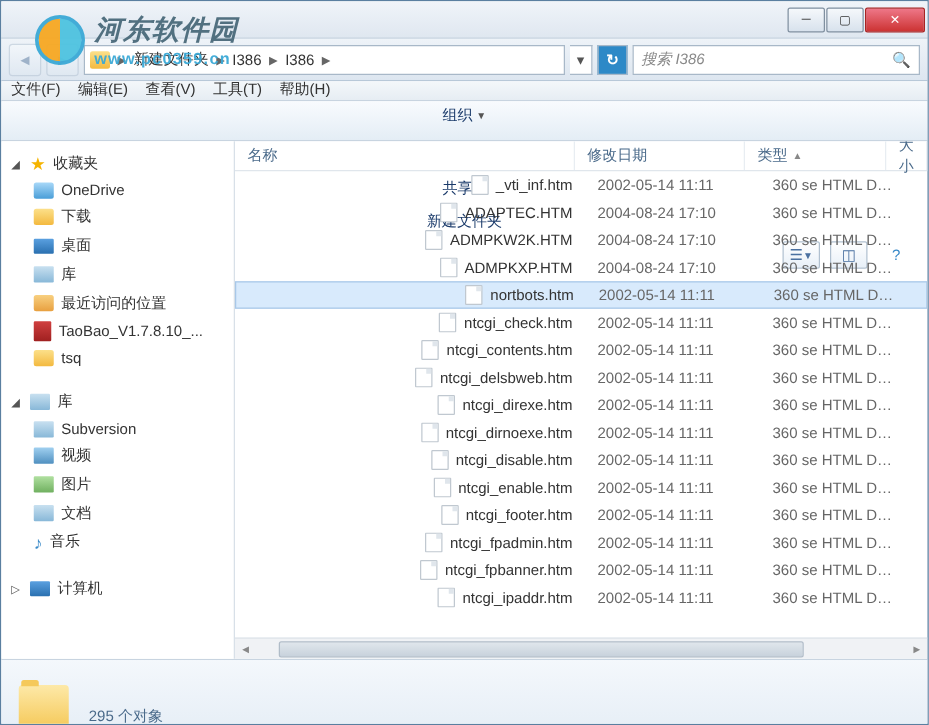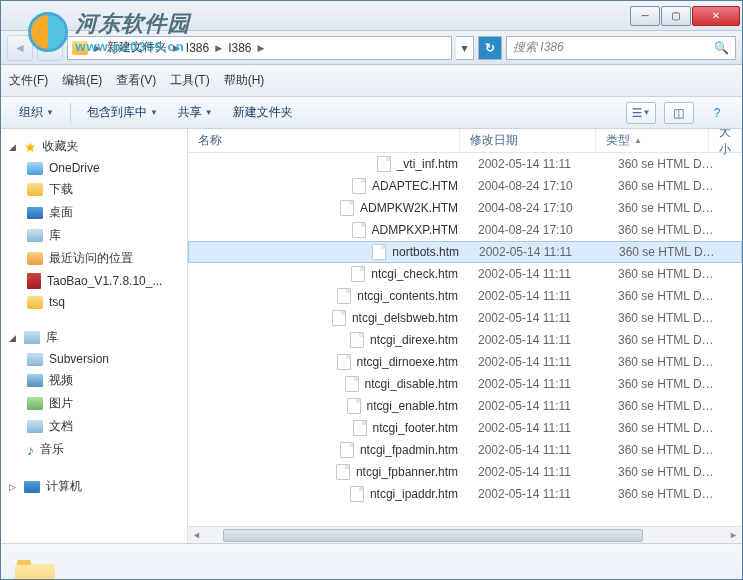--- a/index.html
+++ b/index.html
@@ -24,25 +24,25 @@
 .crumbs { flex: 1; height: 24px; background: #fff; border: 1px solid #a8b8c8; display: flex; align-items: center; padding: 0 4px; }
 .crumb { padding: 0 4px; color: #333; }
 .crumb-sep { color: #666; font-size: 9px; padding: 0 2px; }
 .folder-ico { width: 16px; height: 14px; background: linear-gradient(#fce08a,#f3b93f); border-radius: 2px; margin-right: 4px; }
 .addrdrop { width: 18px; height: 24px; border: 1px solid #a8b8c8; border-left: none; background: #fff; color: #555; display: flex; align-items: center; justify-content: center; }
 .refresh { width: 24px; height: 24px; border: 1px solid #a8b8c8; background: #2d89c7; color: #fff; display: flex; align-items: center; justify-content: center; font-weight: bold; }
 .search { flex: 0 0 230px; height: 24px; background: #fff; border: 1px solid #a8b8c8; display: flex; align-items: center; padding: 0 6px; color: #888; font-style: italic; }
 .search .sicon { margin-left: auto; color: #4a80b8; font-style: normal; }
 
 
-.menubar { height: 32px; background: linear-gradient(#f4f7fa,#e6edf3); display: flex; align-items: center; padding: 0 8px; gap: 14px; border-bottom: 1px solid #c8d4e0; }
+.menubar { height: 16px; background: linear-gradient(#f4f7fa,#e6edf3); display: flex; align-items: flex-end; padding: 0 8px; gap: 14px; border-bottom: 1px solid #c8d4e0; }
 .menubar span { color: #333; cursor: default; }
 
 
-.toolbar { height: 32px; background: linear-gradient(#f8fbfe,#e4edf5); display: flex; align-items: center; padding: 0 10px; gap: 4px; border-bottom: 1px solid #c8d4e0; }
+.toolbar { height: 32px; background: linear-gradient(#f8fbfe,#e4edf5); display: flex; align-items: center; padding: 0 10px; gap: 4px; border-bottom: 1px solid #c8d4e0; flex-direction: column; }
 .tbutton { padding: 3px 8px; color: #1a3a6a; display: flex; align-items: center; gap: 3px; border-radius: 2px; }
 .tbutton .drop { font-size: 8px; color: #555; }
 .tsep { width: 1px; height: 20px; background: #c0d0e0; margin: 0 4px; }
 .toolbar .right { margin-left: auto; display: flex; align-items: center; gap: 8px; }
 .viewbtn { width: 30px; height: 22px; border: 1px solid #b0c0d0; border-radius: 2px; display: flex; align-items: center; justify-content: center; color: #4a70a0; background: linear-gradient(#fff,#e8f0f8); }
 
 
 .explorer-body { display: flex; height: 414px; }
 .sidebar { width: 187px; background: #fff; border-right: 1px solid #d8e0e8; overflow-y: auto; padding: 6px 0; }
 .side-group { margin-bottom: 14px; }

